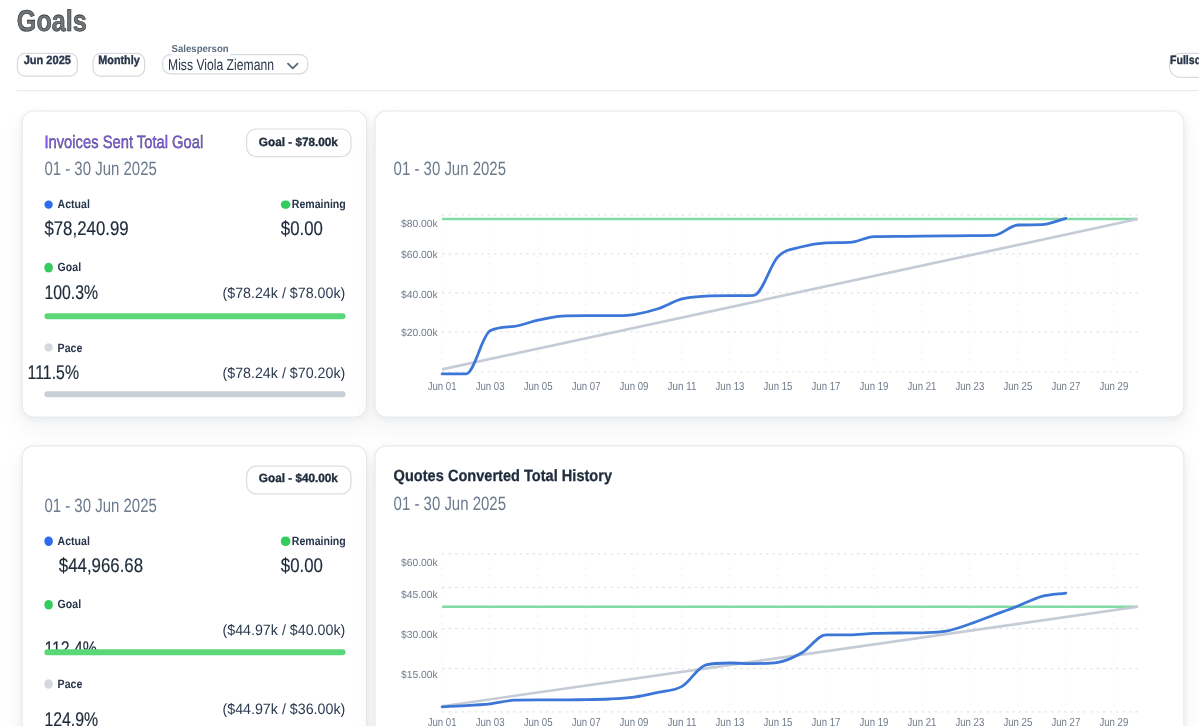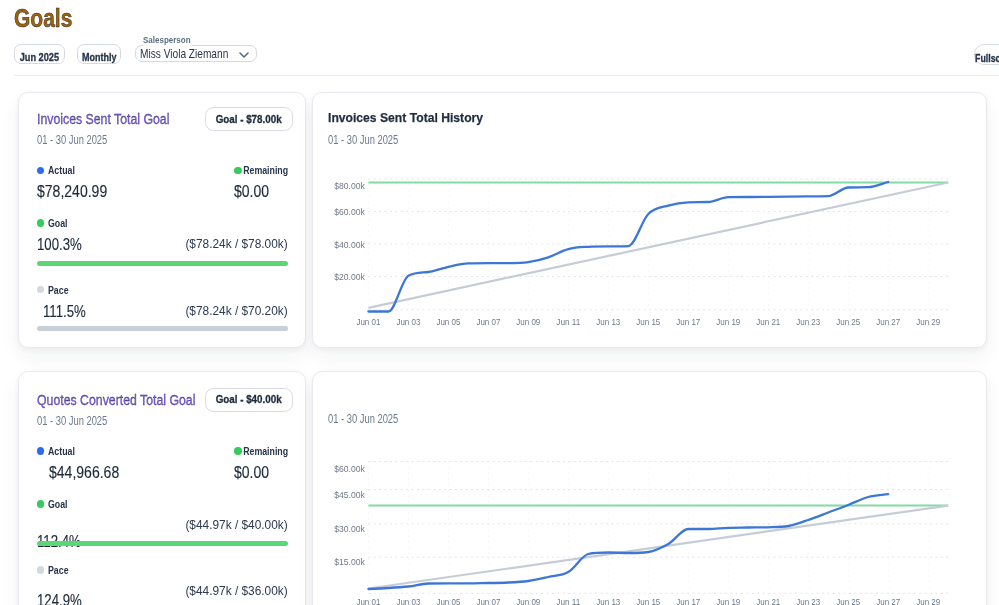--- a/index.html
+++ b/index.html
@@ -3,29 +3,29 @@
 html,body{margin:0;padding:0;width:999px;height:605px;overflow:hidden;background:#fff}
 *{box-sizing:border-box}
 body{font-family:"Liberation Sans",sans-serif;color:#222f40;position:relative}
 .card{position:absolute;background:#fff;border:1px solid #e8eaef;border-radius:10px;box-shadow:0 2px 5px rgba(25,35,55,.05),0 10px 20px rgba(25,35,55,.05)}
 .sxl{display:inline-block;transform-origin:0 50%;white-space:nowrap}
 .sxr{display:inline-block;transform-origin:100% 50%;white-space:nowrap}
 .sxc{display:inline-block;transform-origin:50% 50%;white-space:nowrap}
 .ttl{position:absolute;font-size:15px;font-weight:400;color:#8b5cf6;white-space:nowrap;-webkit-text-stroke:0.3px #1f2c3d}
 .cttl{position:absolute;font-size:13.5px;font-weight:700;color:#1f2c3d;white-space:nowrap;-webkit-text-stroke:0.25px #1f2c3d}
 .badge{position:absolute;right:11.5px;width:88px;height:23.8px;border:1px solid #d9dde3;border-radius:8.5px;font-size:10px;font-weight:700;color:#1f2c3d;background:#fff;display:flex;align-items:center;justify-content:center;-webkit-text-stroke:0.3px #1f2c3d}
-.date{position:absolute;font-size:12px;color:#6b7a8c;white-space:nowrap}
+.date{position:absolute;font-size:16px;color:#6b7a8c;white-space:nowrap}
 .dot{position:absolute;width:7.5px;height:7.5px;border-radius:50%}
 .lbl{position:absolute;font-size:10px;font-weight:700;color:#27344a;white-space:nowrap}
 .bigv{position:absolute;font-size:16.5px;font-weight:400;color:#1c2939;white-space:nowrap;-webkit-text-stroke:0.15px #1c2939}
 .frac{position:absolute;right:16.4px;font-size:12.5px;color:#2b3950;white-space:nowrap;text-align:right}
 .bar{position:absolute;left:18.3px;right:16.4px;height:5px;border-radius:2.5px}
-.hbtn{position:absolute;display:flex;align-items:flex-end;justify-content:center;border:1px solid #d5dae0;border-radius:7px;background:#fff;font-weight:700;font-size:10px;color:#273449;-webkit-text-stroke:0.3px #273449}
+.hbtn{position:absolute;display:flex;align-items:flex-start;justify-content:center;border:1px solid #d5dae0;border-radius:7px;background:#fff;font-weight:700;font-size:10px;color:#273449;-webkit-text-stroke:0.3px #273449}
 </style></head><body>
-<div style="position:absolute;left:14px;top:4px;font-size:25px;font-weight:700;color:#a16207;-webkit-text-stroke:0.5px #1c2834"><span class="sxl" style="transform:scale(.84,1)">Goals</span></div>
+<div style="position:absolute;left:14px;top:4px;font-size:25px;font-weight:700;color:#737373;-webkit-text-stroke:0.5px #1c2834"><span class="sxl" style="transform:scale(.84,1)">Goals</span></div>
 <div class="hbtn" style="left:14px;top:44px;width:50.7px;height:20px">
     <span class="sxc" style="transform:scale(.92,1)">Jun 2025</span>
   </div>
 <div class="hbtn" style="left:77px;top:44px;width:44px;height:20px">
     <span class="sxc" style="transform:scale(.9,1)">Monthly</span>
   </div>
 <div style="position:absolute;left:134.7px;top:44.7px;width:122px;height:17.6px;border:1px solid #d5dae0;border-radius:7px;background:#fff"></div>
 <div style="position:absolute;left:142.5px;top:44.2px;width:49.5px;height:2.2px;background:#fff"></div>
 <div style="position:absolute;left:143.2px;top:35.2px;font-size:8.5px;font-weight:700;color:#5d6e80"><span class="sxl" style="transform:scale(.94,1)">Salesperson</span></div>
 <div style="position:absolute;left:140px;top:46.4px;font-size:13px;color:#2a3648"><span class="sxl" style="transform:scale(.78,1)">Miss Viola Ziemann</span></div>
@@ -49,27 +49,26 @@
   <div class="lbl" style="right:16.4px;top:72.2px;text-align:right"><span class="sxr" style="transform:scale(.88,1)">Remaining</span></div>
   <div class="bigv" style="left:18px;top:88.9px"><span class="sxl" style="transform:scale(.85,1)">$78,240.99</span></div>
   <div class="bigv" style="left:215.2px;top:88.9px"><span class="sxl" style="transform:scale(.85,1)">$0.00</span></div>
   <span class="dot" style="left:18.3px;top:126.4px;background:#35cc5e"></span>
   <div class="lbl" style="left:29.5px;top:125.1px"><span class="sxl" style="transform:scale(.88,1)">Goal</span></div>
   <div class="bigv" style="left:18px;top:142.4px"><span class="sxl" style="transform:scale(.8,1)">100.3%</span></div>
   <div class="frac" style="top:144.2px"><span class="sxr" style="transform:scale(.95,1)">($78.24k / $78.00k)</span></div>
   <div class="bar" style="top:167.6px;background:#5ad878"></div>
   <span class="dot" style="left:18.3px;top:192.8px;background:#d4d8df"></span>
   <div class="lbl" style="left:29.5px;top:191.5px"><span class="sxl" style="transform:scale(.88,1)">Pace</span></div>
-  <div class="bigv" style="left:24px;top:208.9px"><span class="sxl" style="transform:scale(.8,1)">111.5%</span></div>
+  <div class="bigv" style="left:4px;top:208.9px"><span class="sxl" style="transform:scale(.8,1)">111.5%</span></div>
   <div class="frac" style="top:210.7px"><span class="sxr" style="transform:scale(.95,1)">($78.24k / $70.20k)</span></div>
   <div class="bar" style="top:233.0px;background:#c9cfd8"></div>
 </div>
 
 <div class="card" style="left:312.2px;top:92px;width:674.6px;height:255.5px;overflow:hidden">
-  <div class="cttl" style="left:14.6px;top:17.3px"><span class="sxl" style="transform:scale(.9,1)">Invoices Sent Total History</span></div>
   <div class="date" style="left:14.6px;top:40px"><span class="sxl" style="transform:scale(.78,1)">01 - 30 Jun 2025</span></div>
   <svg width="675" height="256" viewBox="0 0 675 256" style="position:absolute;left:0;top:0">
       <line x1="55.4" y1="86.0" x2="55.4" y2="216.5" stroke="#eef0f3" stroke-width="1" stroke-dasharray="1.2 4.5"></line>
       <line x1="95.4" y1="86.0" x2="95.4" y2="216.5" stroke="#eef0f3" stroke-width="1" stroke-dasharray="1.2 4.5"></line>
       <line x1="135.4" y1="86.0" x2="135.4" y2="216.5" stroke="#eef0f3" stroke-width="1" stroke-dasharray="1.2 4.5"></line>
       <line x1="175.4" y1="86.0" x2="175.4" y2="216.5" stroke="#eef0f3" stroke-width="1" stroke-dasharray="1.2 4.5"></line>
       <line x1="215.3" y1="86.0" x2="215.3" y2="216.5" stroke="#eef0f3" stroke-width="1" stroke-dasharray="1.2 4.5"></line>
       <line x1="255.3" y1="86.0" x2="255.3" y2="216.5" stroke="#eef0f3" stroke-width="1" stroke-dasharray="1.2 4.5"></line>
       <line x1="295.3" y1="86.0" x2="295.3" y2="216.5" stroke="#eef0f3" stroke-width="1" stroke-dasharray="1.2 4.5"></line>
       <line x1="335.3" y1="86.0" x2="335.3" y2="216.5" stroke="#eef0f3" stroke-width="1" stroke-dasharray="1.2 4.5"></line>
@@ -104,21 +103,20 @@
       <text x="535.2" y="232.0" text-anchor="middle" font-family="Liberation Sans, sans-serif" font-size="9.7" textLength="24" lengthAdjust="spacingAndGlyphs" fill="#6e7a8a">Jun 25</text>
       <text x="575.2" y="232.0" text-anchor="middle" font-family="Liberation Sans, sans-serif" font-size="9.7" textLength="24" lengthAdjust="spacingAndGlyphs" fill="#6e7a8a">Jun 27</text>
       <text x="615.2" y="232.0" text-anchor="middle" font-family="Liberation Sans, sans-serif" font-size="9.7" textLength="24" lengthAdjust="spacingAndGlyphs" fill="#6e7a8a">Jun 29</text>
       <line x1="55.4" y1="89.5" x2="635.2" y2="89.5" stroke="#82daa4" stroke-width="2"></line>
       <line x1="55.4" y1="214.8" x2="635.2" y2="89.5" stroke="#c5ccd7" stroke-width="2.2"></line>
       <path d="M55.4 218.5 C62.1 218.5 68.7 218.5 75.4 218.5 C82.1 218.5 88.7 186.3 95.4 182.7 C102.1 179.1 108.7 179.8 115.4 179.0 C122.0 178.2 128.7 175.2 135.4 173.8 C142.0 172.4 148.7 170.7 155.4 170.4 C162.0 170.1 168.7 170.1 175.4 170.1 C182.0 170.1 188.7 170.1 195.4 170.1 C202.0 170.1 208.7 170.1 215.3 169.1 C222.0 168.1 228.7 166.5 235.3 164.3 C242.0 162.1 248.7 157.8 255.3 156.1 C262.0 154.3 268.7 154.2 275.3 153.8 C282.0 153.4 288.7 153.4 295.3 153.4 C302.0 153.4 308.6 153.4 315.3 153.1 C322.0 152.8 328.6 127.8 335.3 121.0 C342.0 114.2 348.6 114.5 355.3 112.6 C362.0 110.6 368.6 109.5 375.3 109.3 C382.0 109.1 388.6 109.2 395.3 109.0 C401.9 108.8 408.6 104.4 415.3 104.2 C421.9 104.0 428.6 104.0 435.3 104.0 C441.9 104.0 448.6 103.9 455.3 103.8 C461.9 103.7 468.6 103.7 475.3 103.6 C481.9 103.5 488.6 103.4 495.2 103.4 C501.9 103.4 508.6 103.4 515.2 103.2 C521.9 103.0 528.6 94.8 535.2 94.5 C541.9 94.2 548.6 94.4 555.2 94.2 C561.9 94.0 568.6 90.7 575.2 89.0" fill="none" stroke="#3c77d8" stroke-width="2.3" stroke-linecap="round"></path>
     </svg>
 </div>
 
 <div class="card" style="left:17.5px;top:371px;width:288px;height:255.5px">
-  <div class="ttl" style="left:18px;top:18.900000000000002px"><span class="sxl" style="transform:scale(.82,1)">Quotes Converted Total Goal</span></div>
   <div class="badge" style="top:16.0px">
       <span class="sxc" style="transform:scale(.98,1)">Goal - $40.00k</span>
     </div>
   <div class="date" style="left:18px;top:41.6px"><span class="sxl" style="transform:scale(.78,1)">01 - 30 Jun 2025</span></div>
   <span class="dot" style="left:18.3px;top:75.1px;background:#2e6bee"></span>
   <div class="lbl" style="left:29.5px;top:73.8px"><span class="sxl" style="transform:scale(.88,1)">Actual</span></div>
   <span class="dot" style="left:215.8px;top:75.1px;background:#35cc5e"></span>
   <div class="lbl" style="right:16.4px;top:73.8px;text-align:right"><span class="sxr" style="transform:scale(.88,1)">Remaining</span></div>
   <div class="bigv" style="left:30px;top:90.5px"><span class="sxl" style="transform:scale(.85,1)">$44,966.68</span></div>
   <div class="bigv" style="left:215.2px;top:90.5px"><span class="sxl" style="transform:scale(.85,1)">$0.00</span></div>
@@ -128,20 +126,21 @@
   <div class="frac" style="top:145.79999999999998px"><span class="sxr" style="transform:scale(.95,1)">($44.97k / $40.00k)</span></div>
   <div class="bar" style="top:169.2px;background:#5ad878"></div>
   <span class="dot" style="left:18.3px;top:194.4px;background:#d4d8df"></span>
   <div class="lbl" style="left:29.5px;top:193.1px"><span class="sxl" style="transform:scale(.88,1)">Pace</span></div>
   <div class="bigv" style="left:18px;top:219px"><span class="sxl" style="transform:scale(.8,1)">124.9%</span></div>
   <div class="frac" style="top:212.29999999999998px"><span class="sxr" style="transform:scale(.95,1)">($44.97k / $36.00k)</span></div>
 
 </div>
 
 <div class="card" style="left:312.2px;top:371px;width:674.6px;height:255.5px;overflow:hidden">
+  <div class="cttl" style="left:14.6px;top:17.3px"><span class="sxl" style="transform:scale(.9,1)">Quotes Converted Total History</span></div>
   <div class="date" style="left:14.6px;top:40px"><span class="sxl" style="transform:scale(.78,1)">01 - 30 Jun 2025</span></div>
   <svg width="675" height="256" viewBox="0 0 675 256" style="position:absolute;left:0;top:0">
       <line x1="55.4" y1="89.5" x2="55.4" y2="219.0" stroke="#eef0f3" stroke-width="1" stroke-dasharray="1.2 4.5"></line>
       <line x1="95.4" y1="89.5" x2="95.4" y2="219.0" stroke="#eef0f3" stroke-width="1" stroke-dasharray="1.2 4.5"></line>
       <line x1="135.4" y1="89.5" x2="135.4" y2="219.0" stroke="#eef0f3" stroke-width="1" stroke-dasharray="1.2 4.5"></line>
       <line x1="175.4" y1="89.5" x2="175.4" y2="219.0" stroke="#eef0f3" stroke-width="1" stroke-dasharray="1.2 4.5"></line>
       <line x1="215.3" y1="89.5" x2="215.3" y2="219.0" stroke="#eef0f3" stroke-width="1" stroke-dasharray="1.2 4.5"></line>
       <line x1="255.3" y1="89.5" x2="255.3" y2="219.0" stroke="#eef0f3" stroke-width="1" stroke-dasharray="1.2 4.5"></line>
       <line x1="295.3" y1="89.5" x2="295.3" y2="219.0" stroke="#eef0f3" stroke-width="1" stroke-dasharray="1.2 4.5"></line>
       <line x1="335.3" y1="89.5" x2="335.3" y2="219.0" stroke="#eef0f3" stroke-width="1" stroke-dasharray="1.2 4.5"></line>

